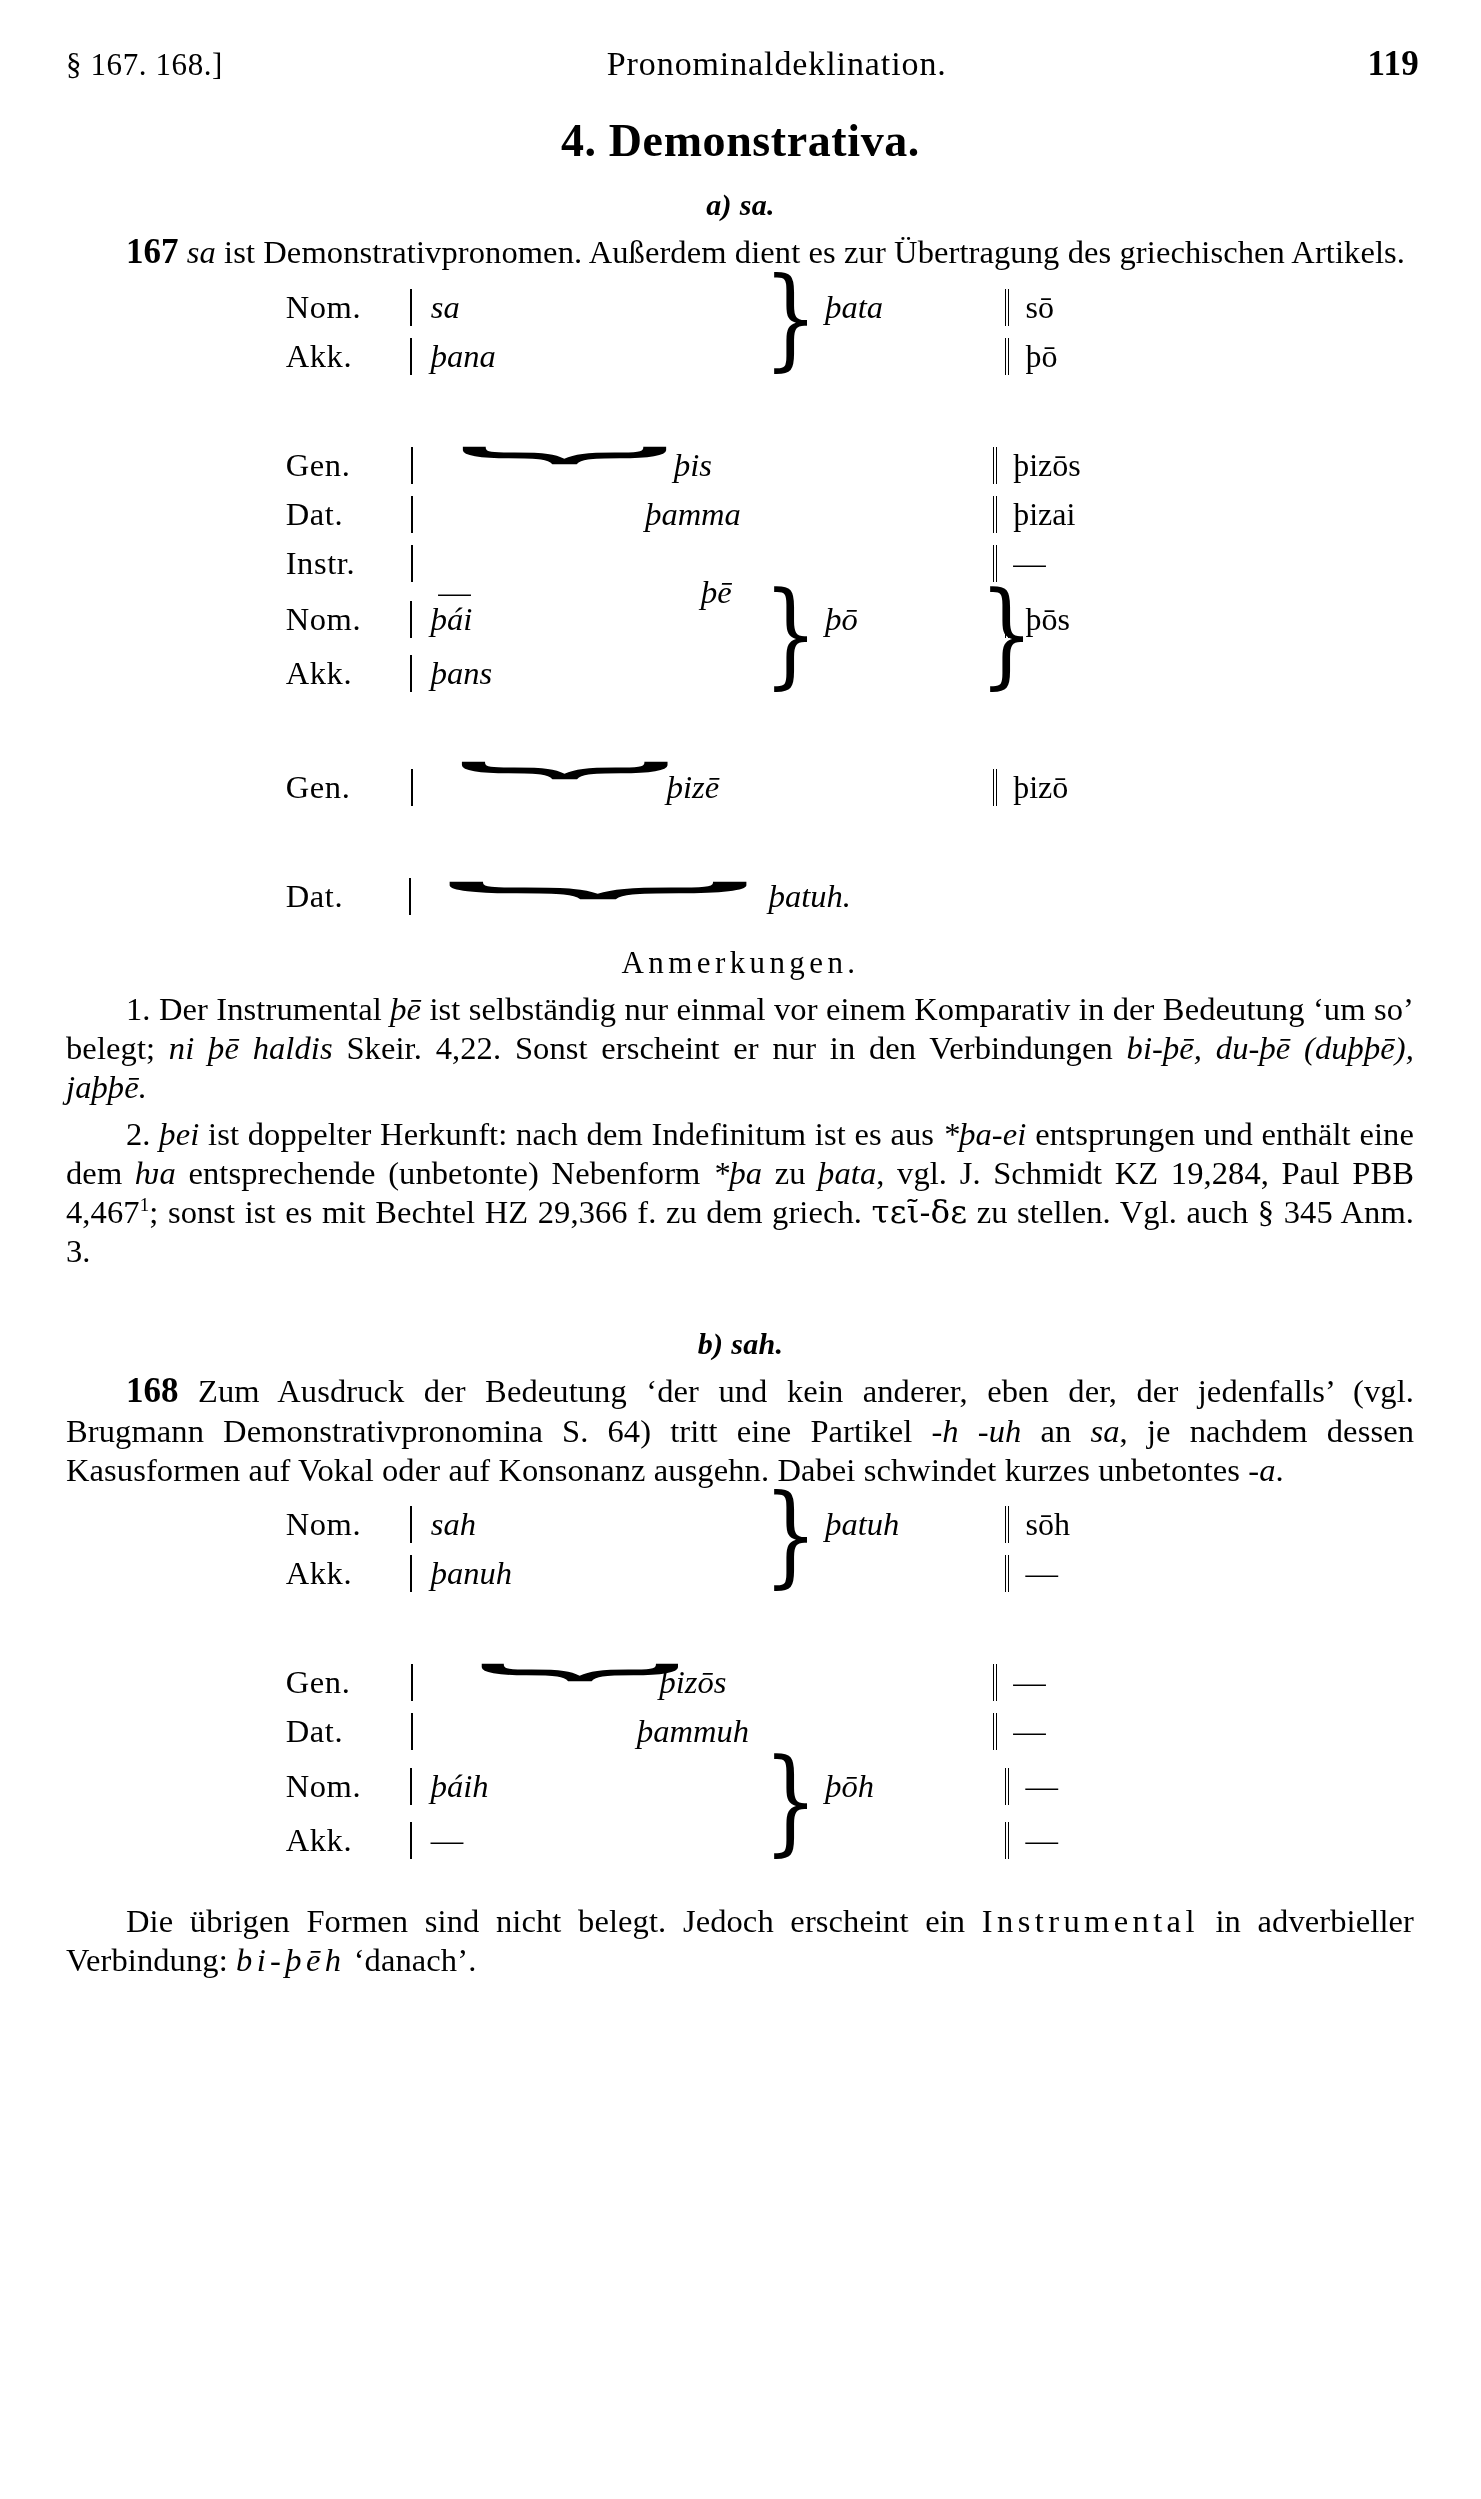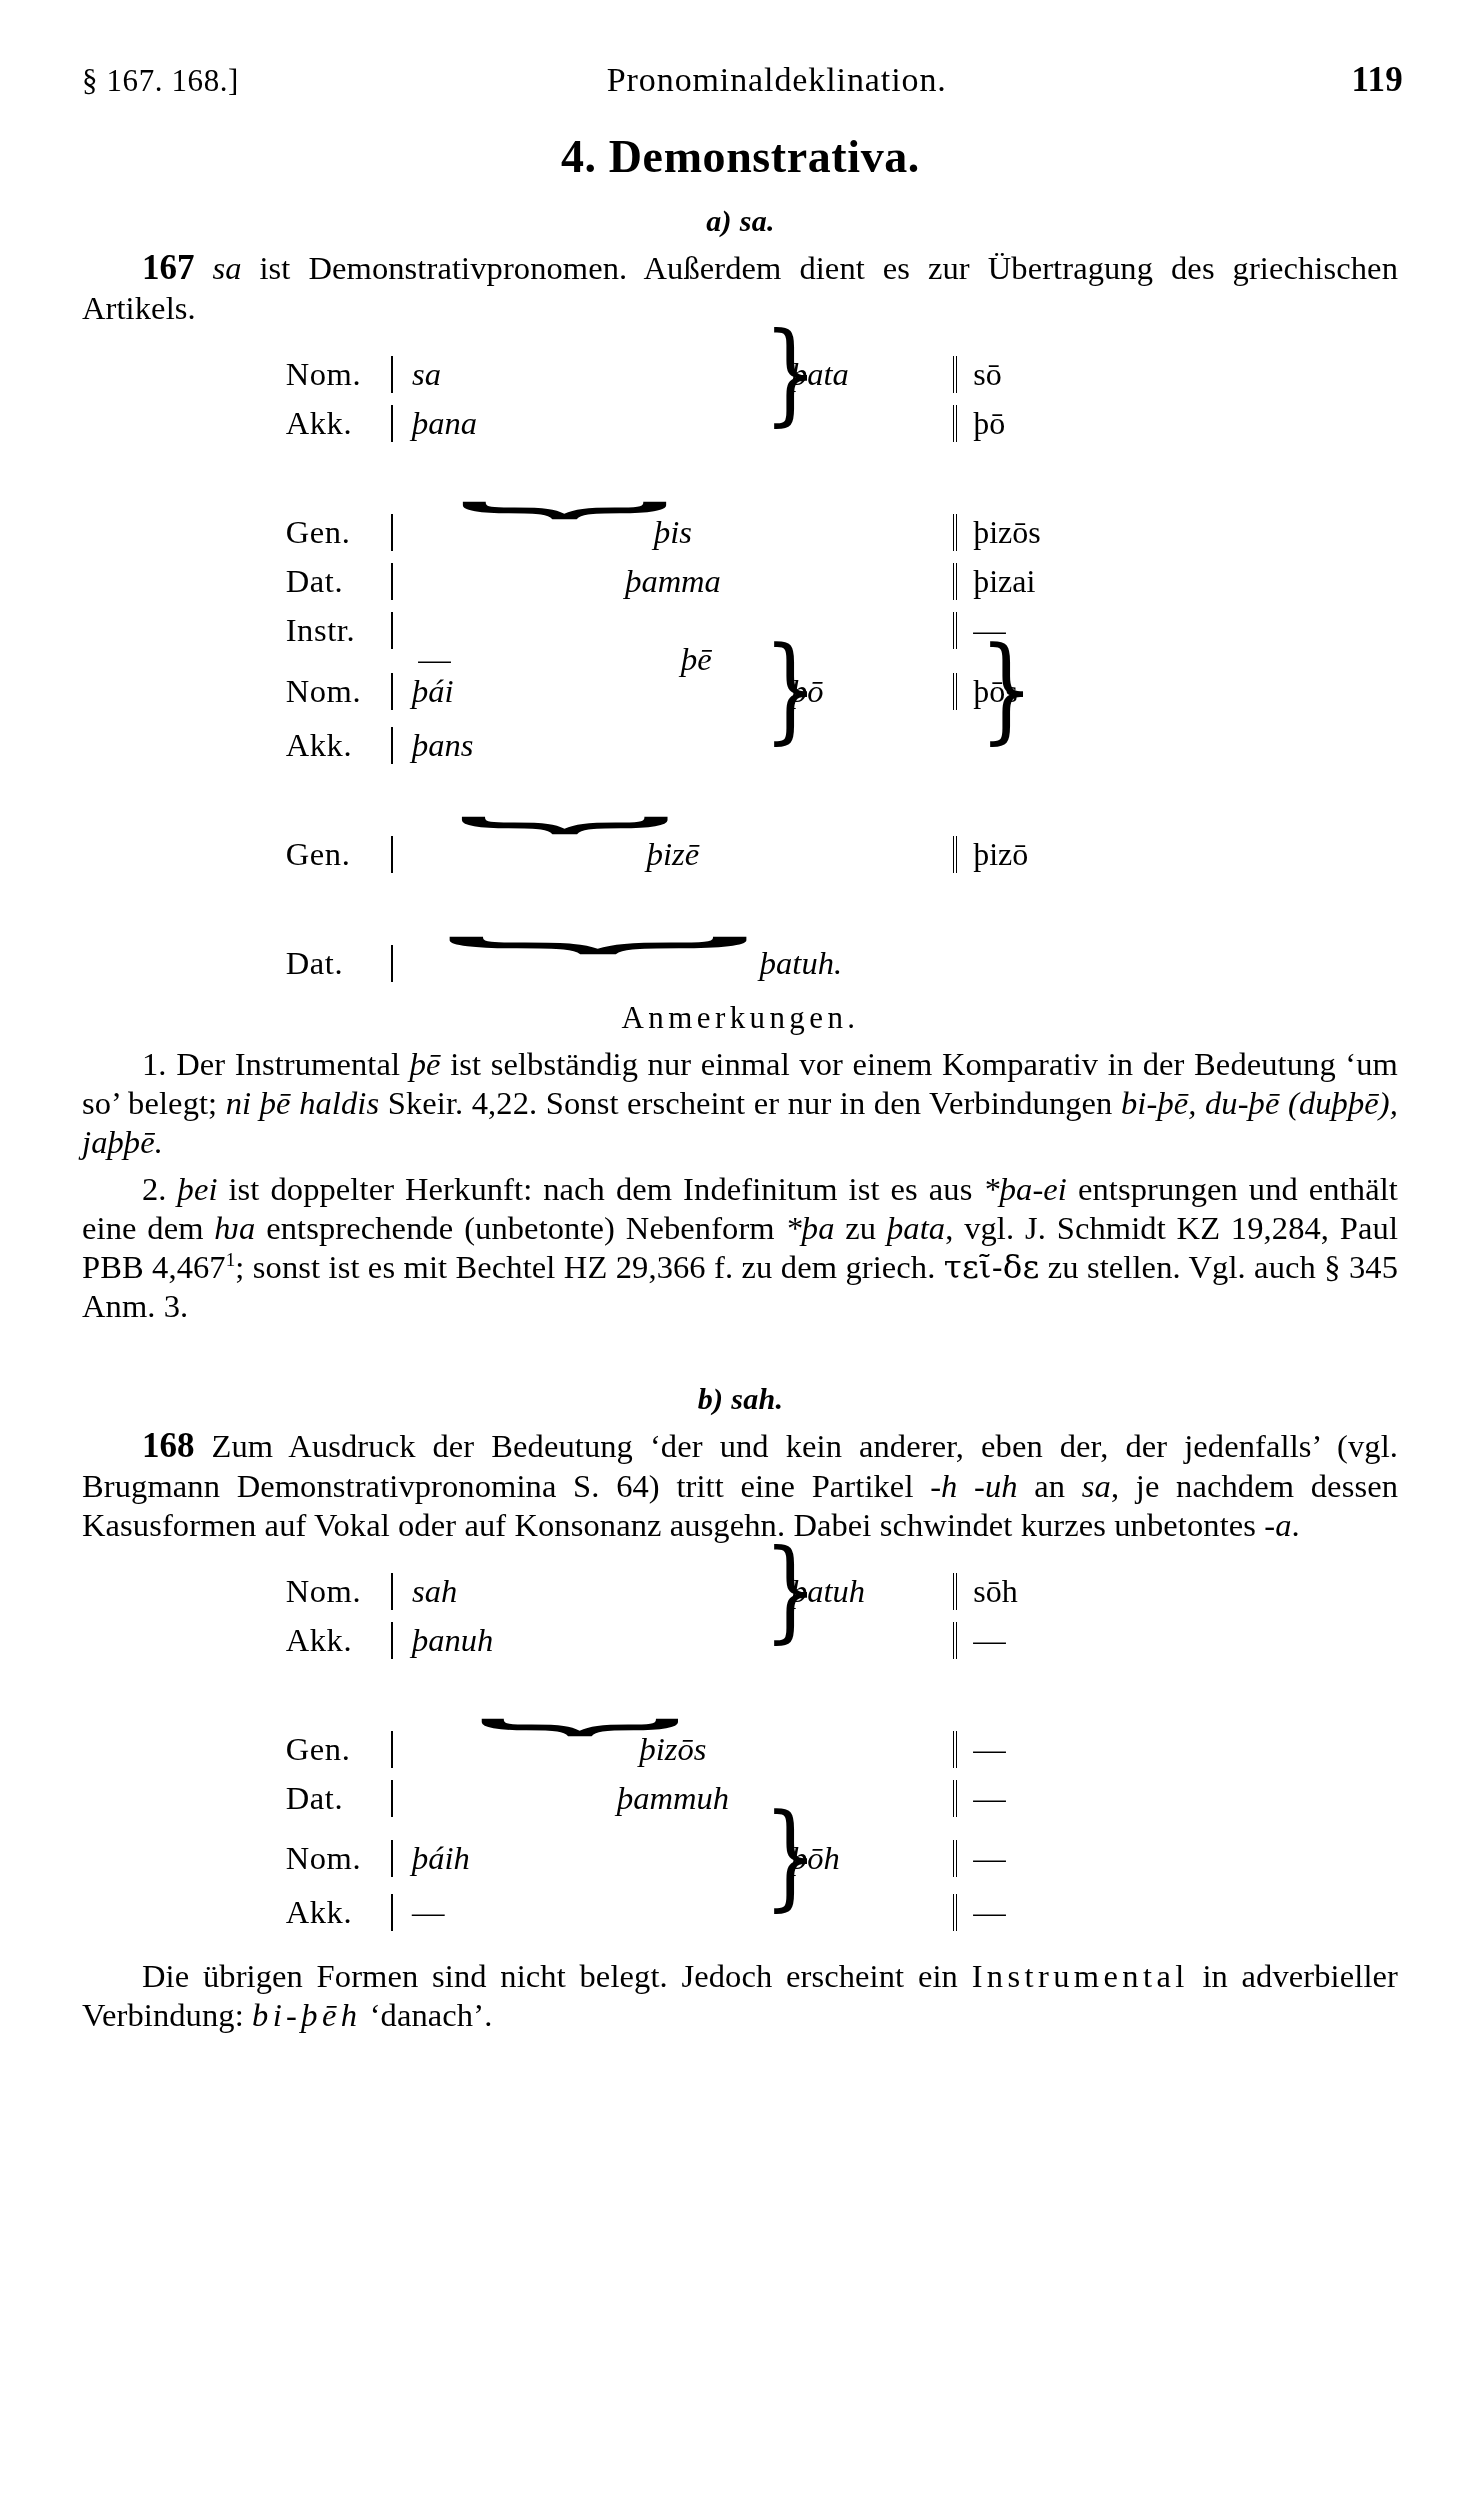--- a/index.html
+++ b/index.html
@@ -13,21 +13,21 @@
     font-family: "Liberation Serif", "DejaVu Serif", serif;
     color: #000000;
     overflow: hidden;
     position: relative;
   }
 
   .page {
     position: relative;
     width: 1481px;
     height: 1875px;
-    padding: 16px;
+    padding: 0;
     box-sizing: border-box;
   }
 
   
   .runhead {
     position: relative;
     display: flex;
     align-items: baseline;
     padding: 44px 62px 0 66px;
     font-size: 32.5px;
@@ -101,22 +101,23 @@
   
   .decl {
     position: relative;
     margin: 0 auto;
     width: 937px;
   }
   .decl-rows { position: relative; }
 
   .drow {
     display: flex;
-    align-items: flex-end;
+    align-items: flex-start;
     height: 49px;
+    gap: 20px;
   }
   .drow.tall { height: 54px; }
 
   .dlabel {
     width: 119px;
     text-align: left;
     font-size: 32.5px;
     letter-spacing: 0.6px;
     padding-left: 13.7px;
     box-sizing: border-box;

